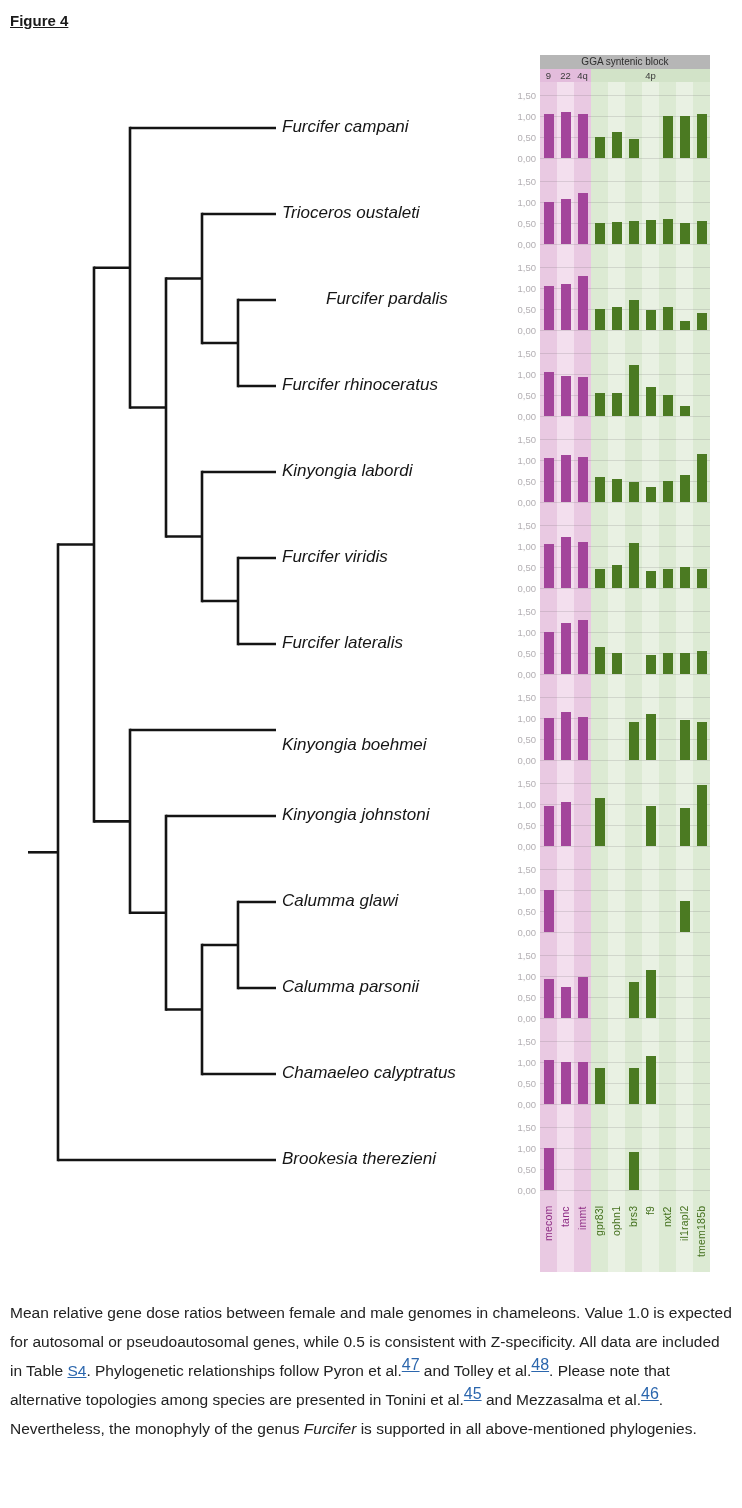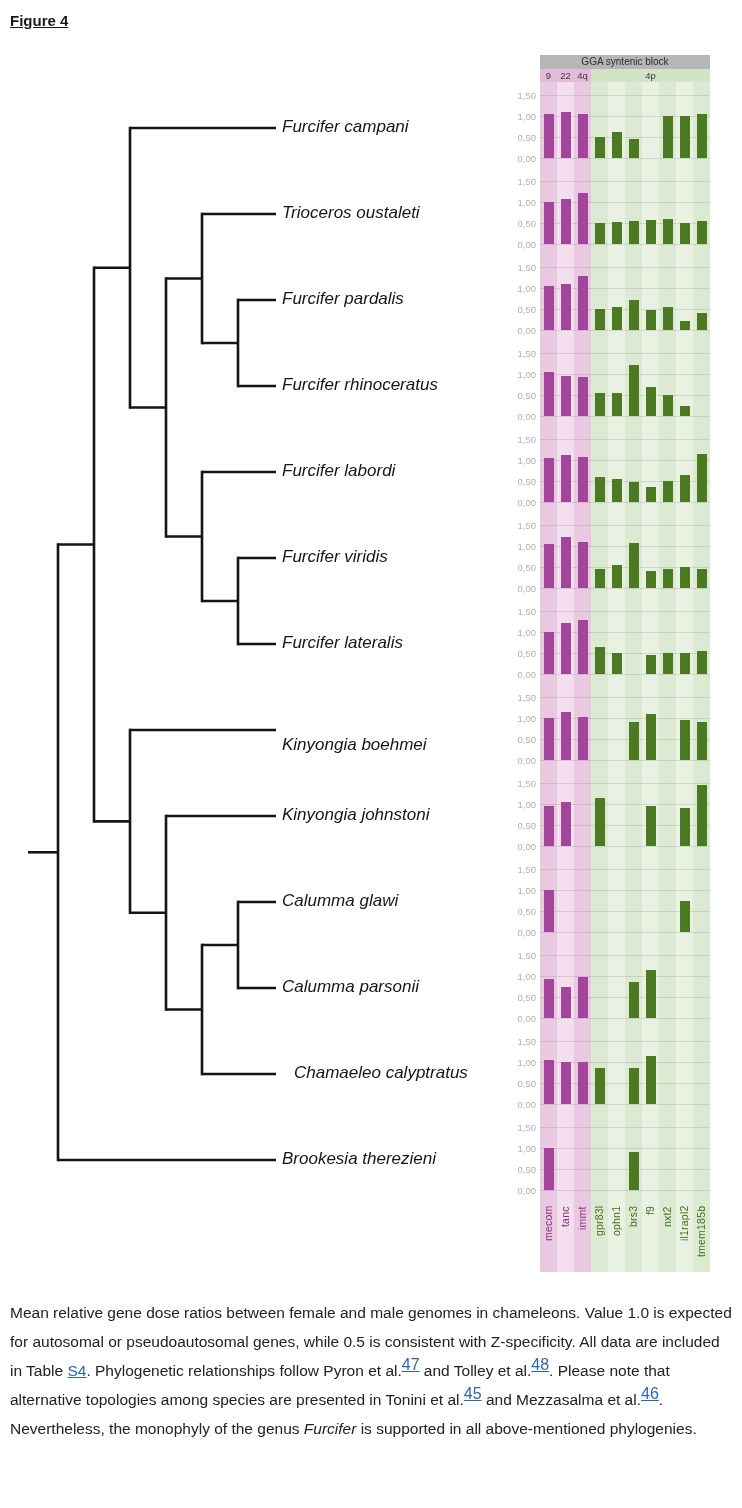--- a/index.html
+++ b/index.html
@@ -94,30 +94,30 @@
       <line x1="94" y1="267.75" x2="130" y2="267.75" stroke="#141414" stroke-width="2.6"></line>
       <line x1="94" y1="821.375" x2="130" y2="821.375" stroke="#141414" stroke-width="2.6"></line>
       <line x1="58" y1="543.2625" x2="58" y2="1161.3" stroke="#141414" stroke-width="2.6"></line>
       <line x1="58" y1="544.5625" x2="94" y2="544.5625" stroke="#141414" stroke-width="2.6"></line>
       <line x1="58" y1="1160" x2="276" y2="1160" stroke="#141414" stroke-width="2.6"></line>
       <line x1="28" y1="852.28125" x2="58" y2="852.28125" stroke="#141414" stroke-width="2.6"></line>
     </svg>
   <div id="species-labels">
       <div class="species-label" style="top: 117px;">Furcifer campani</div>
       <div class="species-label" style="top: 203px;">Trioceros oustaleti</div>
-      <div class="species-label" style="top: 289px;">Furcifer pardalis</div>
+      <div class="species-label" style="top: 289px; margin-left: 44px;">Furcifer pardalis</div>
       <div class="species-label" style="top: 375px;">Furcifer rhinoceratus</div>
-      <div class="species-label" style="top: 461px;">Furcifer labordi</div>
+      <div class="species-label" style="top: 461px;">Kinyongia labordi</div>
       <div class="species-label" style="top: 547px;">Furcifer viridis</div>
       <div class="species-label" style="top: 633px;">Furcifer lateralis</div>
       <div class="species-label" style="top: 735px;">Kinyongia boehmei</div>
       <div class="species-label" style="top: 805px;">Kinyongia johnstoni</div>
       <div class="species-label" style="top: 891px;">Calumma glawi</div>
       <div class="species-label" style="top: 977px;">Calumma parsonii</div>
-      <div class="species-label" style="top: 1063px; margin-left: 12px;">Chamaeleo calyptratus</div>
+      <div class="species-label" style="top: 1063px;">Chamaeleo calyptratus</div>
       <div class="species-label" style="top: 1149px;">Brookesia therezieni</div>
     </div>
   <div class="chart-header" id="chart-header" style="background: rgb(182, 182, 182);">GGA syntenic block</div>
   <div id="subheader">
       <div class="subhead-block" style="left: 540px; width: 51px; background: rgb(227, 188, 220);">
         <span class="subhead-label" style="width: 17px;">9</span>
         <span class="subhead-label" style="width: 17px;">22</span>
         <span class="subhead-label" style="width: 17px;">4q</span>
       </div>
       <div class="subhead-block" style="left: 591px; width: 119px; background: rgb(210, 227, 200);">

